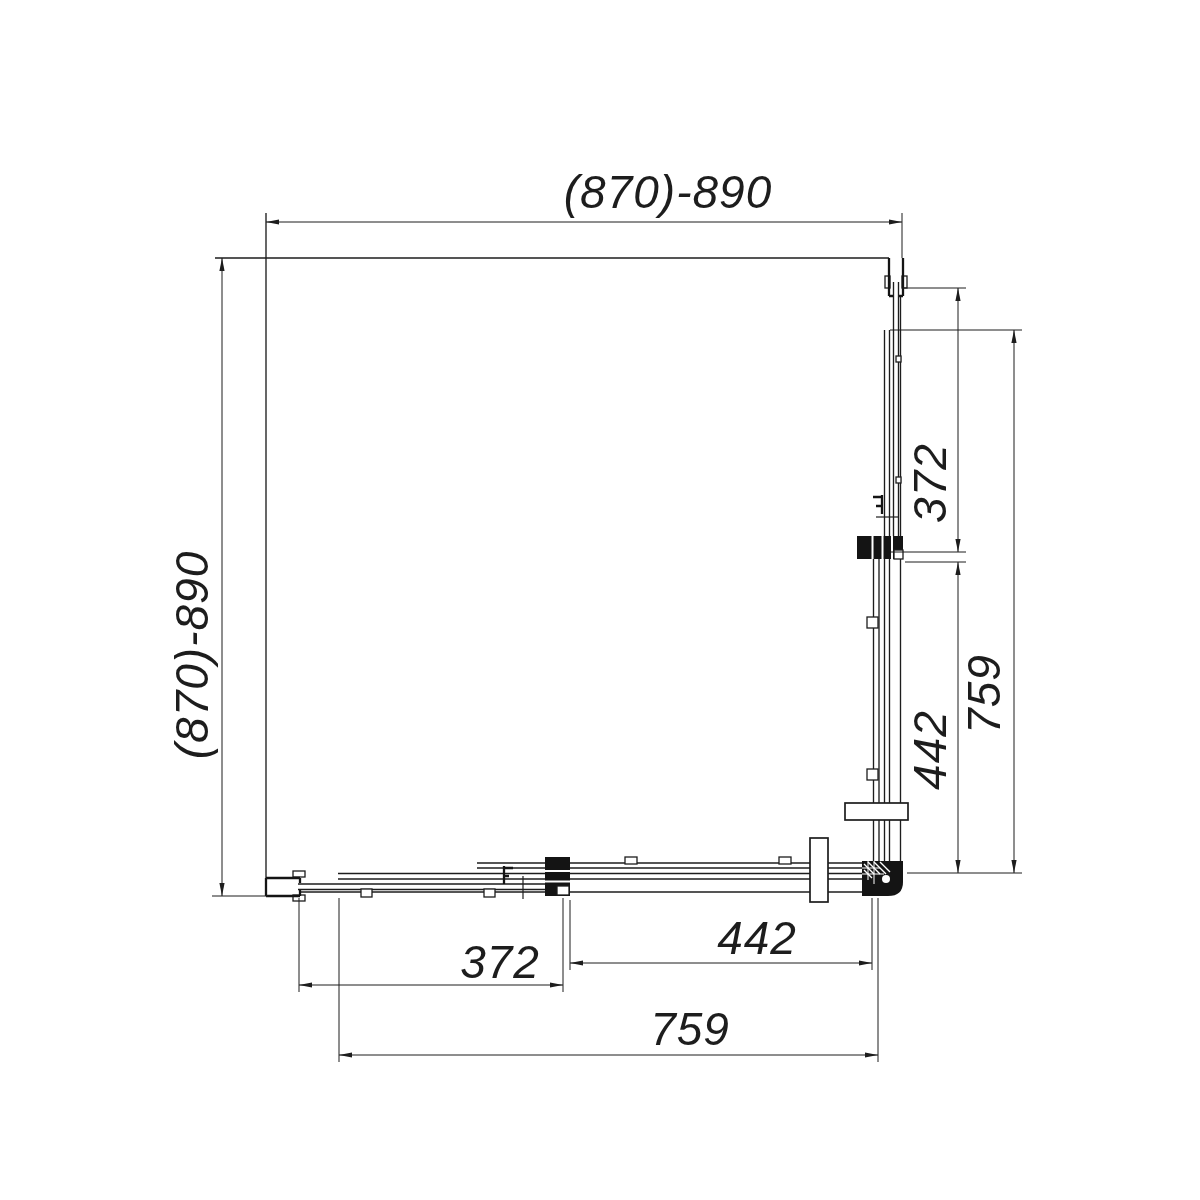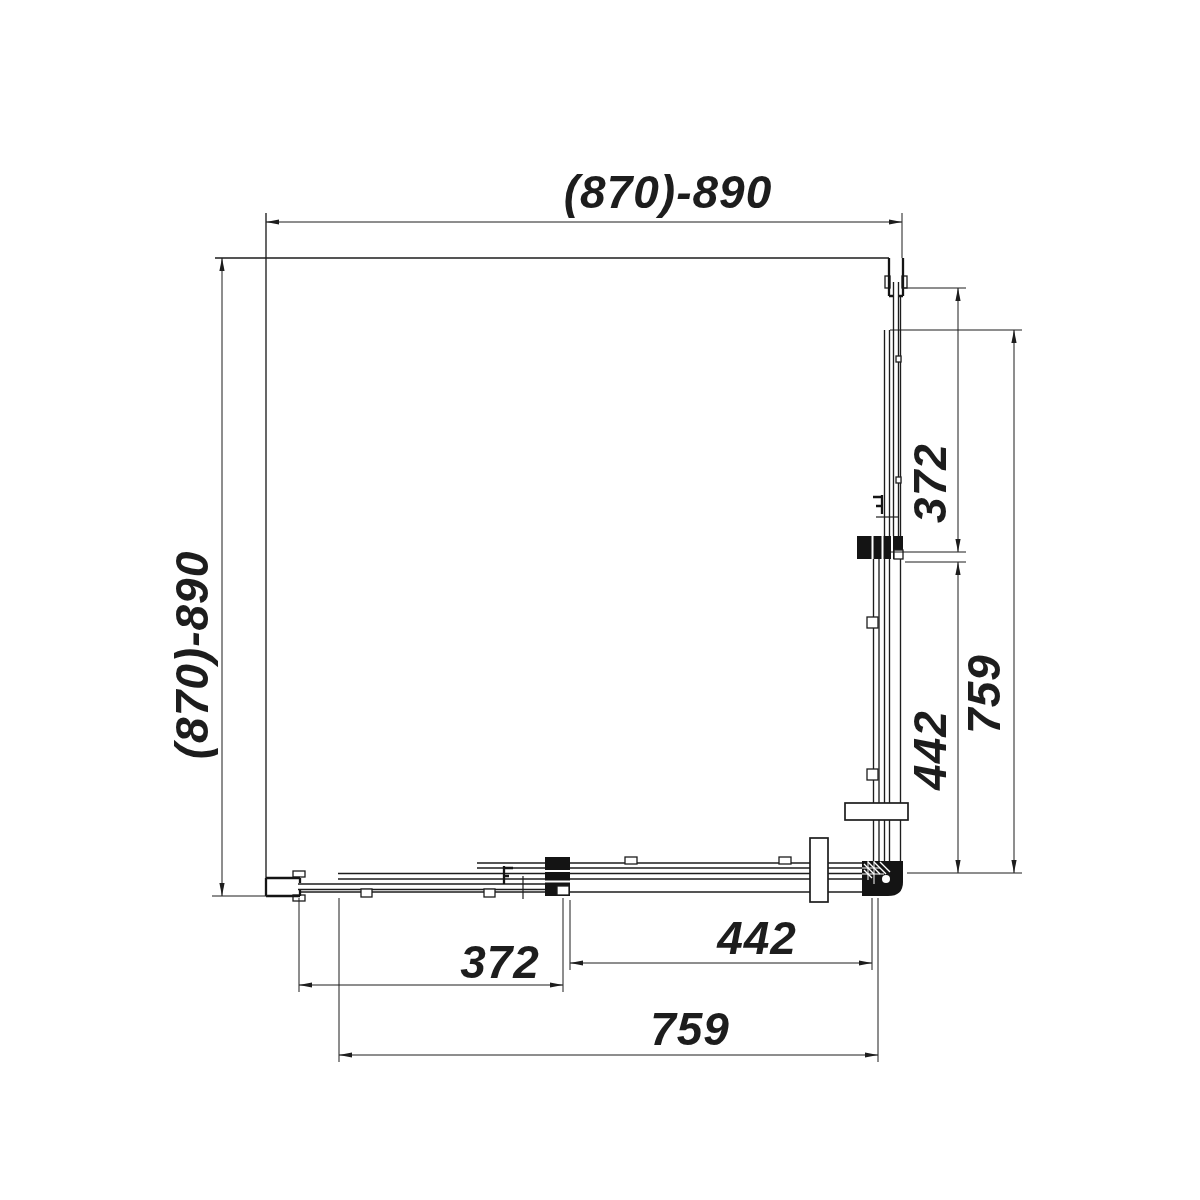--- a/index.html
+++ b/index.html
@@ -1,17 +1,17 @@
 <!DOCTYPE html>
 <html><head>
 <meta charset="utf-8">
 <style>
   html,body{margin:0;padding:0;background:#ffffff;}
   .stage{position:relative;width:1200px;height:1064px;background:#ffffff;overflow:hidden;
-         font-family:"Liberation Sans", sans-serif;font-weight:bold;}
+         font-family:"Liberation Sans", sans-serif;}
   svg{position:absolute;left:0;top:0;}
   .thin   {stroke:#1d1d1d;stroke-width:1.35;fill:none;}
   .xtra   {stroke:#1d1d1d;stroke-width:1.2;fill:none;}
   .thick  {stroke:#141414;stroke-width:2.3;fill:none;}
   .dimline{stroke:#1d1d1d;stroke-width:1;fill:none;}
   .arrow  {fill:#1d1d1d;stroke:none;}
   .clip   {fill:#ffffff;stroke:#1d1d1d;stroke-width:1.3;}
   .blk    {fill:#141414;stroke:none;}
   .wht    {fill:#ffffff;stroke:none;}
   .whtl   {stroke:#ffffff;stroke-width:1.4;fill:none;}

